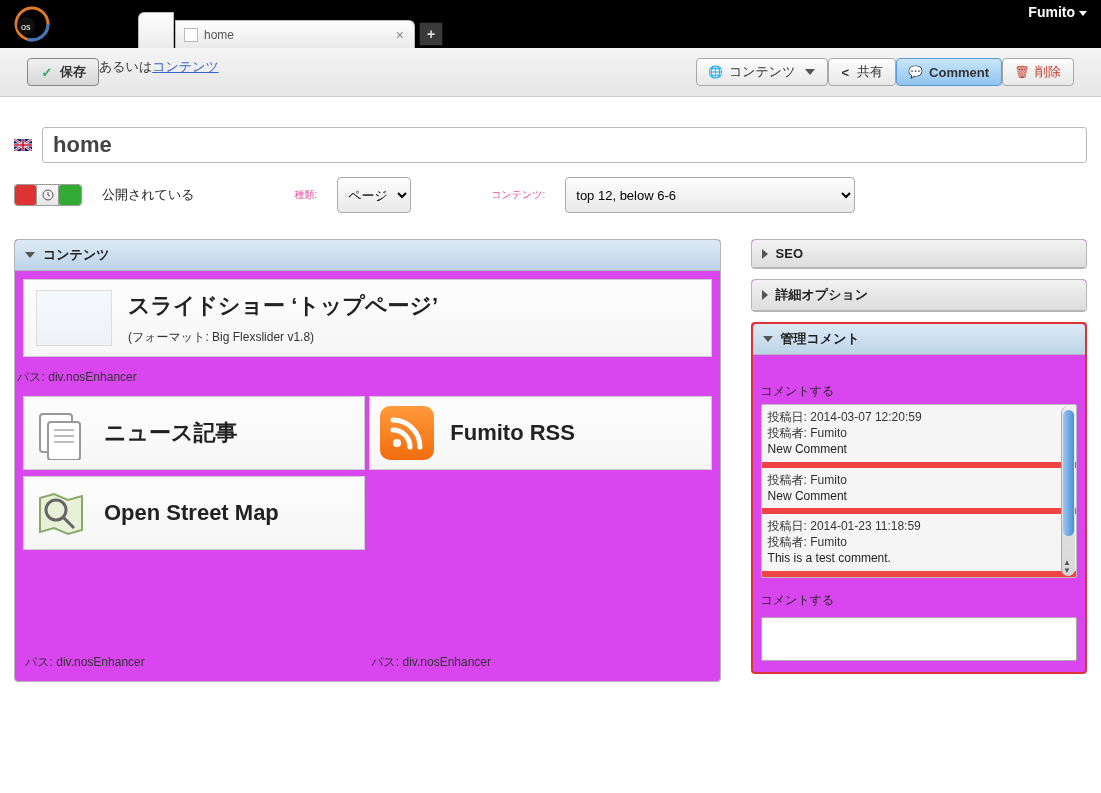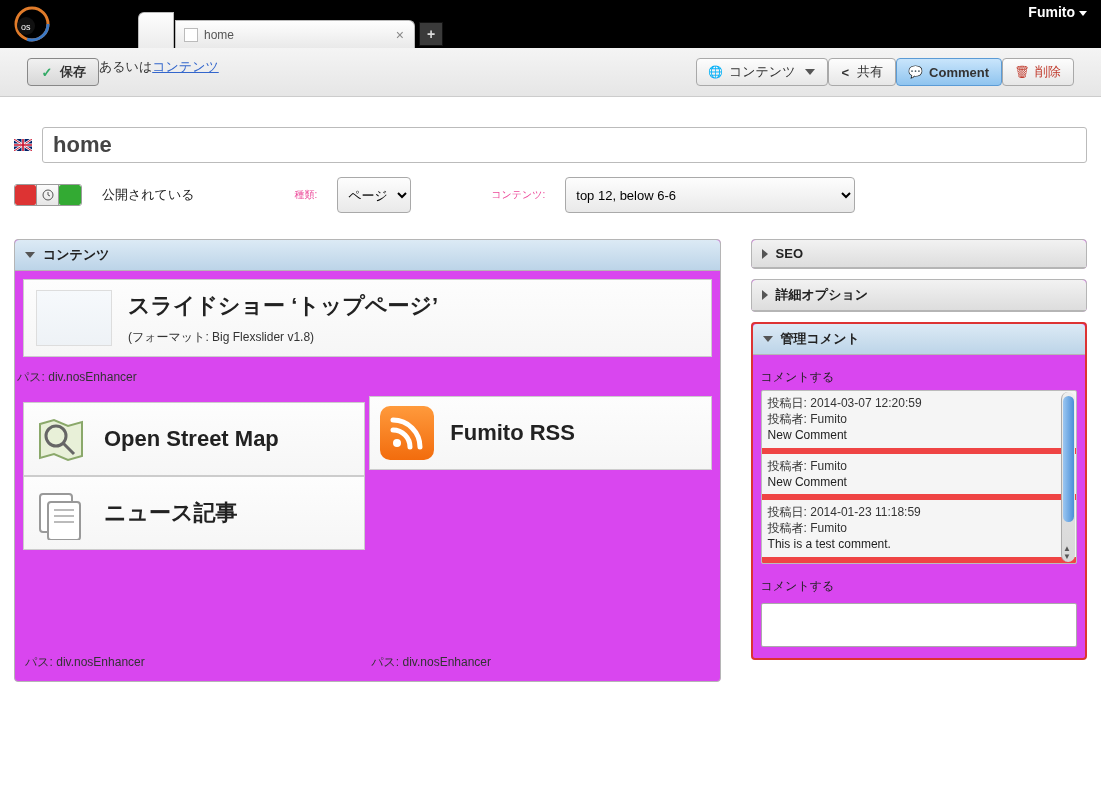--- a/index.html
+++ b/index.html
@@ -65,21 +65,21 @@
 .news-ico,.osm-ico{width:54px;height:54px;display:flex;align-items:center;justify-content:center}
 .commentlist{border:1px solid #bbb;border-radius:2px;max-height:180px;overflow:hidden;position:relative;background:#f5f5f5}
 .comment{border-bottom:6px solid #ef4444;padding:4px 6px;font-size:12px;line-height:1.35}
 .comment:last-child{border-bottom:none}
 .cm-date,.cm-auth{color:#333}
 .cm-body{color:#222}
 .scroll-fake{position:absolute;right:1px;top:1px;bottom:1px;width:14px;background:linear-gradient(#eee,#d8d8d8);border-left:1px solid #aaa;border-radius:7px}
 .scroll-thumb{position:absolute;top:4px;left:1px;right:1px;height:126px;border-radius:7px;background:linear-gradient(90deg,#9cc7f1,#4a8fd8)}
 .scroll-arrows{position:absolute;right:2px;bottom:1px;font-size:8px;color:#555;line-height:8px;text-align:center;width:12px}
 .comment-input{width:100%;height:44px;border:1px solid #aaa;border-radius:2px;resize:none;margin-top:4px}
-.sect-label{font-size:12px;margin:6px 0 4px 0}
+.sect-label{font-size:12px;margin:20px 0 4px 0}
 .ico{display:inline-flex;width:14px;height:14px;align-items:center;justify-content:center}
 .check::before{content:"✓";color:#3a6;font-weight:bold}
 .trash::before{content:"🗑";font-size:12px}
 .globe::before{content:"🌐";font-size:12px}
 .bubble::before{content:"💬";font-size:12px}
 .clock svg{width:12px;height:12px}
 </style>
 </head>
 <body>
 
@@ -187,42 +187,42 @@
             <div>
               <div class="blktitle">スライドショー ‘トップページ’</div>
               <div class="blksub">(フォーマット: Big Flexslider v1.8)</div>
             </div>
           </div>
         </div>
         <div class="pathline">パス: div.nosEnhancer</div>
 
         <div class="panel-body halves">
           <div class="half">
-            <div class="block2" style="margin-top:6px">
-              <div class="osm-ico">
-                  <svg viewBox="0 0 54 54">
-                    <path d="M6 12 L20 8 L34 14 L48 10 L48 44 L34 48 L20 42 L6 46 Z" fill="#e8f0d8" stroke="#8aa86a" stroke-width="2"></path>
-                    <circle cx="22" cy="24" r="10" fill="none" stroke="#666" stroke-width="3"></circle>
-                    <line x1="29" y1="31" x2="40" y2="42" stroke="#666" stroke-width="3"></line>
-                  </svg>
-                </div>
-              <div class="bigfont">Open Street Map</div>
-            </div>
             <div class="block2">
               <div class="news-ico">
                   <svg viewBox="0 0 54 54">
                     <rect x="6" y="8" width="32" height="38" rx="3" fill="#fff" stroke="#999" stroke-width="2"></rect>
                     <rect x="14" y="16" width="32" height="38" rx="3" fill="#fff" stroke="#999" stroke-width="2"></rect>
                     <line x1="20" y1="24" x2="40" y2="24" stroke="#bbb" stroke-width="2"></line>
                     <line x1="20" y1="30" x2="40" y2="30" stroke="#bbb" stroke-width="2"></line>
                     <line x1="20" y1="36" x2="40" y2="36" stroke="#bbb" stroke-width="2"></line>
                   </svg>
                 </div>
               <div class="bigfont">ニュース記事</div>
             </div>
+            <div class="block2" style="margin-top:6px">
+              <div class="osm-ico">
+                  <svg viewBox="0 0 54 54">
+                    <path d="M6 12 L20 8 L34 14 L48 10 L48 44 L34 48 L20 42 L6 46 Z" fill="#e8f0d8" stroke="#8aa86a" stroke-width="2"></path>
+                    <circle cx="22" cy="24" r="10" fill="none" stroke="#666" stroke-width="3"></circle>
+                    <line x1="29" y1="31" x2="40" y2="42" stroke="#666" stroke-width="3"></line>
+                  </svg>
+                </div>
+              <div class="bigfont">Open Street Map</div>
+            </div>
             <div style="height:100px"></div>
             <div class="pathline">パス: div.nosEnhancer</div>
           </div>
           <div class="half">
             <div class="block2">
               <div class="rss-ico">
                   <svg viewBox="0 0 34 34">
                     <circle cx="7" cy="27" r="4" fill="#fff"></circle>
                     <path d="M3 14 A17 17 0 0 1 20 31" fill="none" stroke="#fff" stroke-width="5" stroke-linecap="round"></path>
                     <path d="M3 4 A27 27 0 0 1 30 31" fill="none" stroke="#fff" stroke-width="5" stroke-linecap="round"></path>

